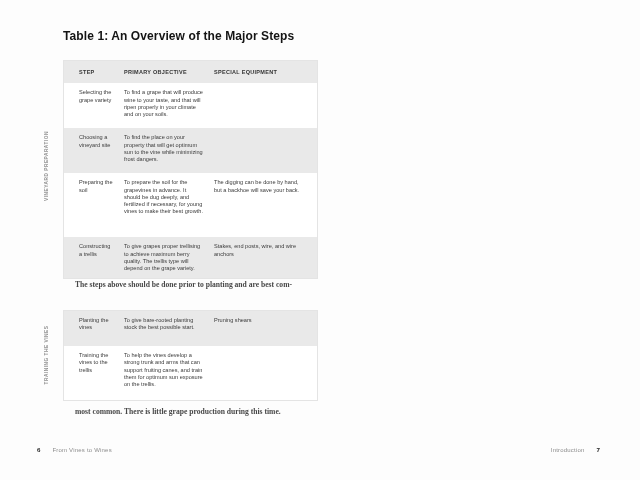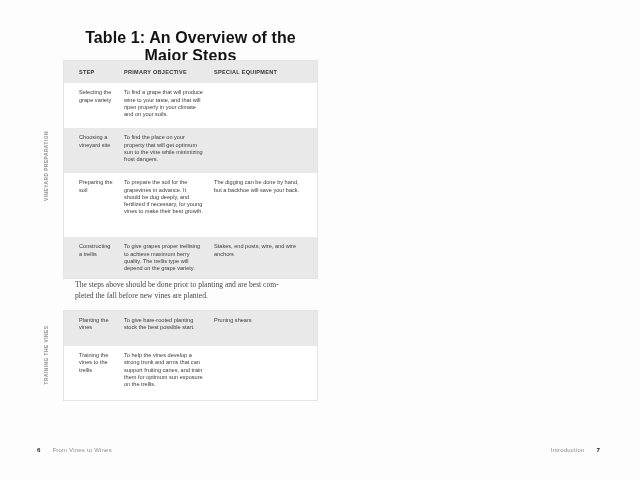--- a/index.html
+++ b/index.html
@@ -6,21 +6,21 @@
   body{
     width:640px;height:480px;position:relative;background:#fdfdfd;
     font-family:"Liberation Sans", sans-serif;color:#2f2f2f;overflow:hidden;
   }
   .page{position:absolute;top:0;height:480px;}
   .page.left{left:0;width:340px;}
   .page.right{left:340px;width:300px;}
 
   .title{
     position:absolute;left:63px;top:29px;width:255px;margin:0;
-    text-align:center;font-size:16px;font-weight:bold;color:#141414;
+    font-size:12px;font-weight:bold;color:#141414;
     letter-spacing:0.1px;
   }
 
   .vtable{
     position:absolute;background:#ffffff;border:1px solid #e4e4e4;
     box-sizing:border-box;
   }
   .row{display:grid;box-sizing:border-box;}
   .cols-left{grid-template-columns:60px 90px 103px;}
   .row.shade{background:#e9e9e9;}
@@ -31,21 +31,21 @@
   .c1{padding-left:15px;}
   .th{
     font-weight:bold;font-size:5.5px;letter-spacing:0.3px;color:#333333;
     padding-top:8px;padding-bottom:7px;
   }
 
   .para{
     position:absolute;margin:0;font-family:"Liberation Serif", serif;
     font-size:7.6px;line-height:10.8px;color:#474747;
   }
-  .pline{display:block;white-space:nowrap;}
+  .pline{display:block;white-space:nowrap;font-weight:bold;}
 
   .vlabel{
     position:absolute;font-size:4.8px;letter-spacing:0.5px;color:#939393;
     white-space:nowrap;transform:translate(-50%,-50%) rotate(-90deg);
     font-weight:bold;
   }
 
   .footer{position:absolute;top:446px;display:flex;align-items:baseline;gap:12px;}
   .footer .pagenum{font-size:6.2px;font-weight:bold;color:#222222;}
   .footer .ftext{font-size:6px;color:#8d8d8d;letter-spacing:0.2px;}
@@ -91,37 +91,37 @@
       </div>
       <div class="row cols-left shade" style="min-height:36px;">
         <div class="cell c1">Constructing a trellis</div>
         <div class="cell">To give grapes proper trellising to achieve maximum berry quality. The trellis type will depend on the grape variety.</div>
         <div class="cell">Stakes, end posts, wire, and wire anchors</div>
       </div>
     </div>
 
     <p class="para" id="para1">
       <span class="pline">The steps above should be done prior to planting and are best com-</span>
-      <span class="pline">pleted the fall before new vines are planted.</span>
     </p>
 
     <div class="vtable" id="train-table">
       <div class="row cols-left shade" style="min-height:35px;">
         <div class="cell c1">Planting the vines</div>
         <div class="cell">To give bare-rooted planting stock the best possible start.</div>
         <div class="cell">Pruning shears</div>
       </div>
       <div class="row cols-left" style="min-height:54px;">
         <div class="cell c1">Training the vines to the trellis</div>
         <div class="cell">To help the vines develop a strong trunk and arms that can support fruiting canes, and train them for optimum sun exposure on the trellis.</div>
         <div class="cell"></div>
       </div>
     </div>
 
     <p class="para" id="para2">
+      <span class="pline">most common. There is little grape production during this time.</span>
     </p>
 
     <div class="footer" id="footer-left">
       <span class="pagenum">6</span>
       <span class="ftext">From Vines to Wines</span>
     </div>
   </section>
 
   <section class="page right">
 

